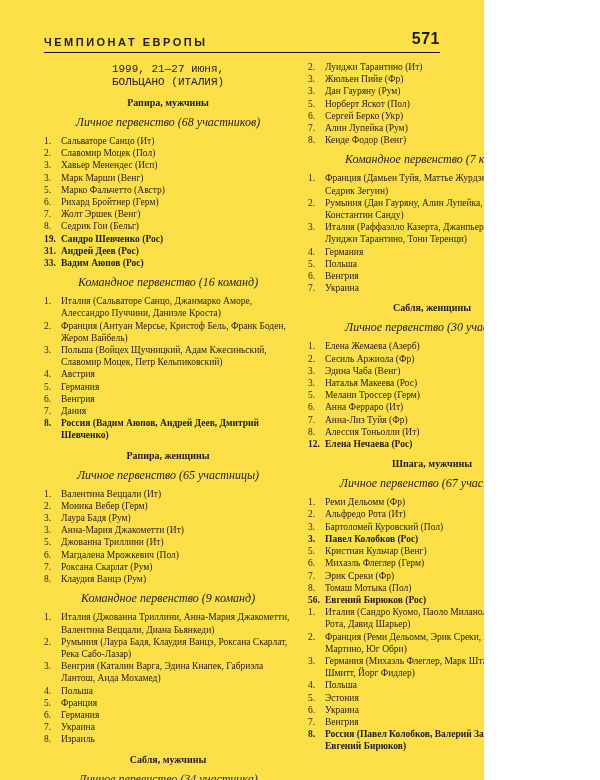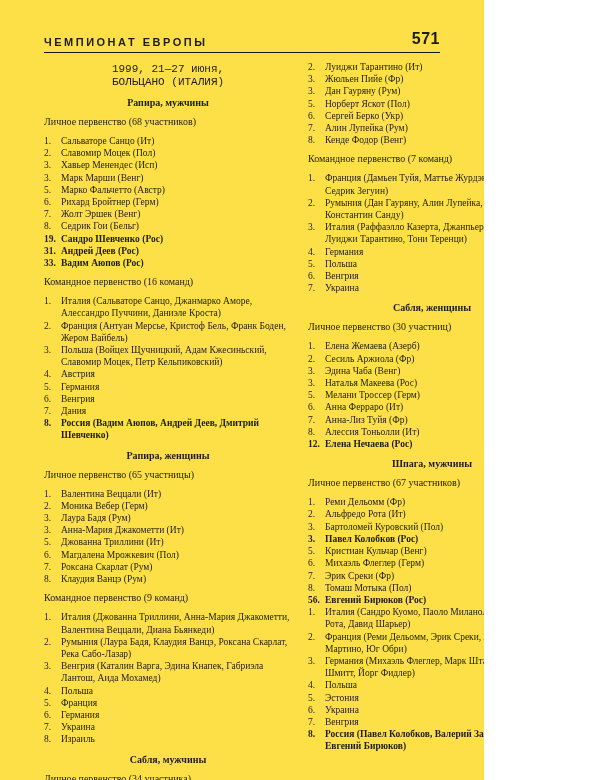--- a/index.html
+++ b/index.html
@@ -25,21 +25,21 @@
   }
   .rule{border-top:1.8px solid #161616;margin-top:4px;}
   .columns{display:flex;gap:16px;margin-top:8px;}
   .col{width:248px;flex:none;}
   .eventinfo{text-align:center;font-size:11px;line-height:13px;margin:2px 0 4px 0;font-family:Liberation Mono, monospace;}
   .sec-title{
     text-align:center;font-weight:700;font-size:10px;line-height:12px;
     margin:8px 0 7px 0;
   }
   .sub-title{
-    text-align:left;font-size:10px;line-height:12px;
+    text-align:center;font-style:italic;font-size:12px;line-height:12px;
     margin:7px 0 7px 0;
   }
   .entry{display:flex;font-size:9.5px;line-height:12.2px;}
   .entry .num{min-width:17px;flex:none;}
   .entry .txt{flex:1;padding-right:2px;}
   .entry.bold{font-weight:700;}
 </style>
 </head>
 <body>
 

